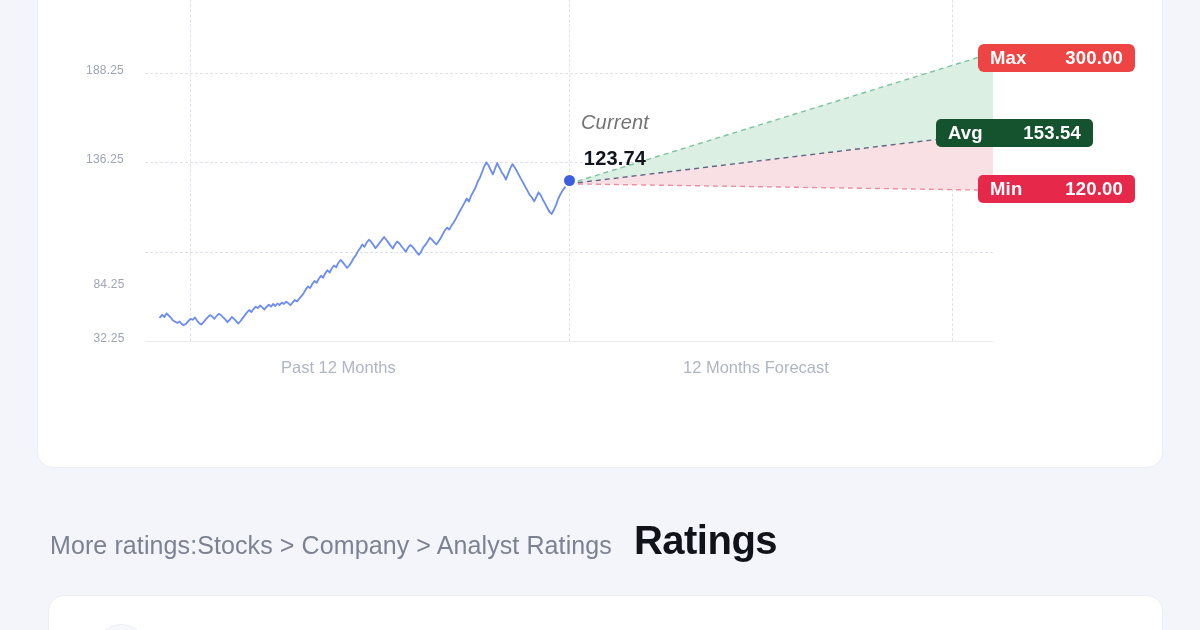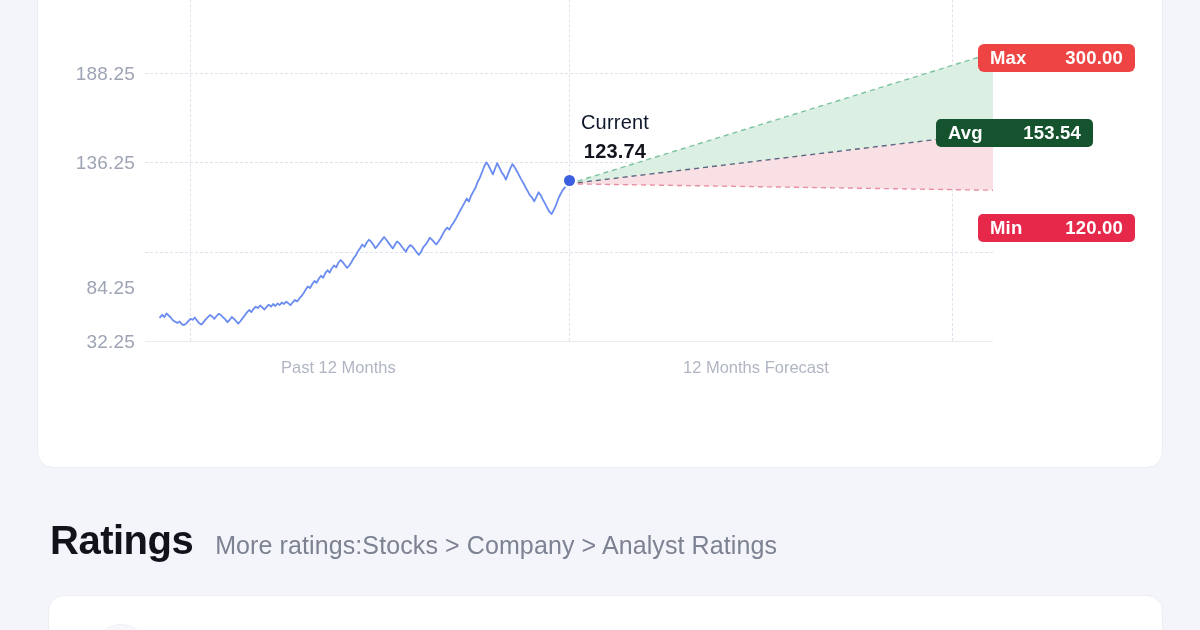--- a/index.html
+++ b/index.html
@@ -61,25 +61,25 @@
     top: 0;
     height: 100%;
     width: 0;
     border-left: 1px dashed #dfe2ea;
   }
 
   
   .ytick {
     position: absolute;
     right: 1075px; 
-    font-size: 19px;
+    font-size: 12px;
     color: #9ea4b4;
     letter-spacing: .2px;
     white-space: nowrap;
-    text-align: right;
+    text-align: center;
   }
 
   
   .xlabel {
     position: absolute;
     font-size: 16.5px;
     color: #b0b5c3;
     white-space: nowrap;
     text-align: right;
   }
@@ -87,26 +87,27 @@
   
   #current-group {
     position: absolute;
     left: 515px;
     top: 112px;
     width: 200px;
     text-align: center;
   }
   #current-label {
     font-size: 20px;
-    color: #0f172a;
-    line-height: 1;
-    letter-spacing: .2px;
+    color: #737373;
+    line-height: 1;
+    letter-spacing: .2px;
+    font-style: italic;
   }
   #current-value {
-    margin-top: 9px;
+    margin-top: 16px;
     font-size: 20px;
     font-weight: bold;
     color: #12151d;
     line-height: 1;
     letter-spacing: .2px;
     text-align: center;
   }
   #current-dot {
     position: absolute;
     left: 564px;
@@ -132,21 +133,21 @@
     display: flex;
     align-items: center;
     padding: 0 12px;
     white-space: nowrap;
   }
   .badge .bl { flex: 0 0 auto; }
   .badge .bv { margin-left: auto; }
 
   #badge-max { left: 978px; top: 44px; background: #ef4444; border-radius: 6px; }
   #badge-avg { left: 936px; top: 119px; background: #14532d; }
-  #badge-min { left: 978px; top: 175px; background: #e6294b; margin-top: 39px; }
+  #badge-min { left: 978px; top: 175px; background: #e6294b; }
 
   
   #legend {
     position: absolute;
     left: 0;
     top: 405px;
     width: 1200px;
     display: flex;
     justify-content: center;
     align-items: center;
@@ -273,19 +274,19 @@
     <span class="bv">153.54</span>
   </div>
   <div class="badge" id="badge-min">
     <span class="bl">Min</span>
     <span class="bv">120.00</span>
   </div>
 
 </div>
 
 <div id="ratings-head">
+  <div id="ratings-breadcrumb">More ratings:Stocks &gt; Company &gt; Analyst Ratings</div>
   <div id="ratings-title">Ratings</div>
-  <div id="ratings-breadcrumb">More ratings:Stocks &gt; Company &gt; Analyst Ratings</div>
 </div>
 
 <div id="ratings-card">
   <div id="ratings-avatar"></div>
 </div>
 
 </body></html>

